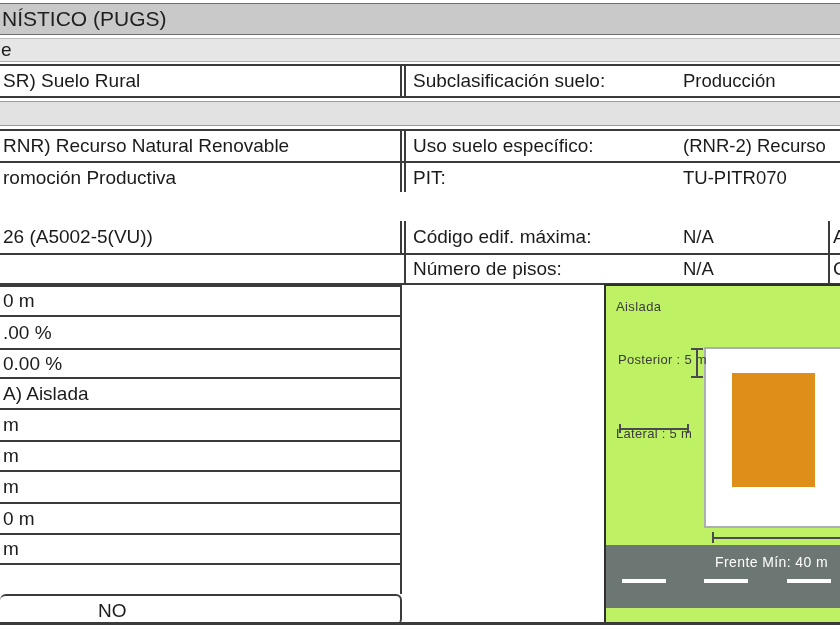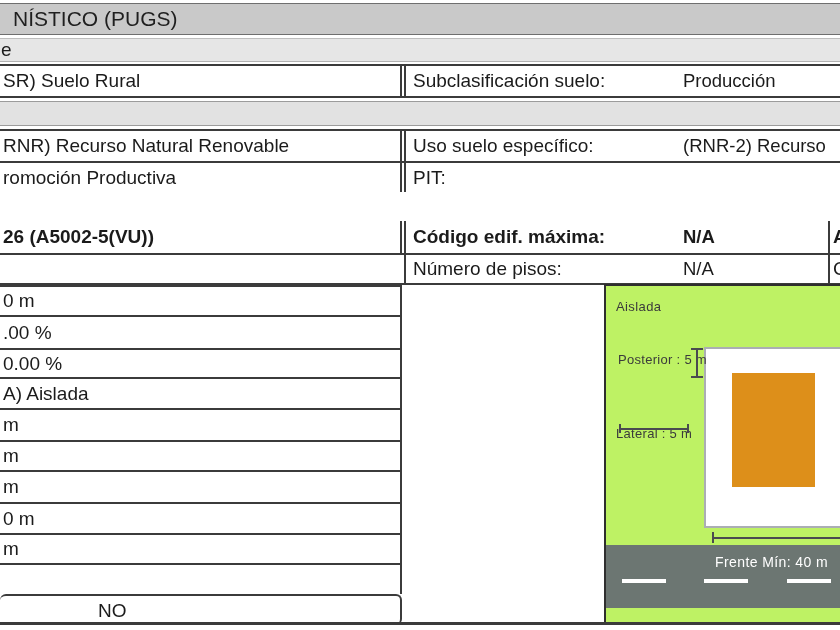--- a/index.html
+++ b/index.html
@@ -5,21 +5,21 @@
   html,body{margin:0;padding:0;background:#fff;}
   .page{
     position:relative;width:840px;height:630px;background:#ffffff;
     font-family:"Liberation Sans","DejaVu Sans",sans-serif;
     color:#1b1b1b;font-size:19px;overflow:hidden;
   }
   
   .band1{
     position:absolute;left:0;top:3px;width:840px;height:32px;background:#c9c9c9;
     border-top:1.5px solid #6f6f6f;border-bottom:1.5px solid #6f6f6f;
-    box-sizing:border-box;display:flex;align-items:center;padding-left:13px;
+    box-sizing:border-box;display:flex;align-items:center;padding-left:2px;
     font-size:21px;color:#1f1f1f;
   }
   .band2{
     position:absolute;left:0;top:38px;width:840px;height:24px;background:#e6e6e6;
     border-top:1px solid #bdbdbd;border-bottom:1px solid #b2b2b2;
     box-sizing:border-box;display:flex;align-items:center;padding-left:1px;
   }
   
   .trow{position:absolute;left:0;width:840px;box-sizing:border-box;}
   .bt{border-top:2px solid #3b3b3b;}
@@ -100,24 +100,27 @@
     </div>
   </div>
 
   <div class="trow bt" style="top:161px;height:31px;">
     <div class="cL">
       <span>romoción Productiva</span>
     </div>
     <div class="cLab">
       <span>PIT:</span>
     </div>
-  </div>
-
-
-  <div class="trow" style="top:221px;height:32px;font-weight:bold;">
+    <div class="cVal">
+      <span>TU-PITR070</span>
+    </div>
+  </div>
+
+
+  <div class="trow" style="top:221px;height:32px;">
     <div class="cL">
       <span>26 (A5002-5(VU))</span>
     </div>
     <div class="cLab">
       <span>Código edif. máxima:</span>
     </div>
     <div class="cVal bordered">
       <span>N/A</span>
     </div>
     <div class="cFrag">

